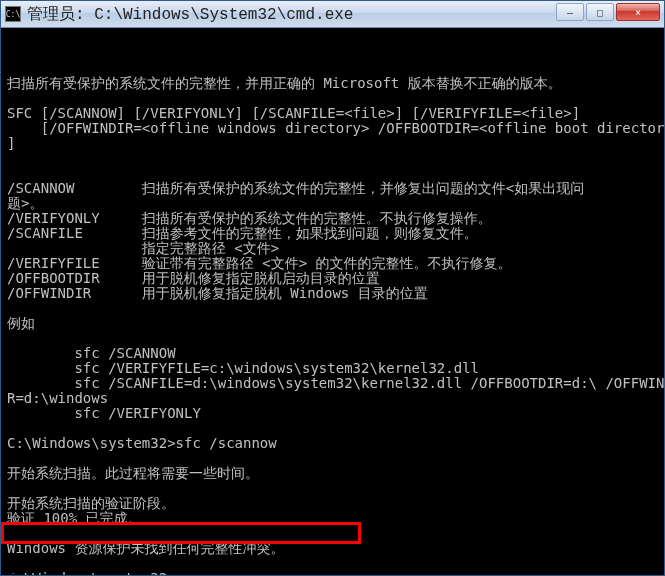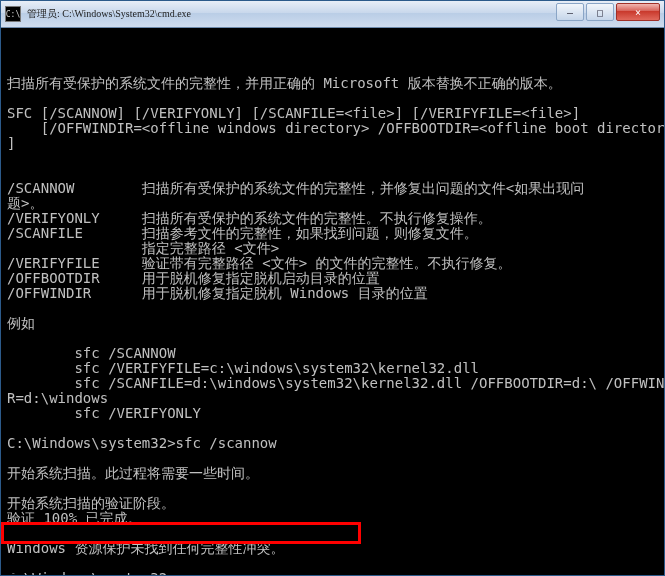--- a/index.html
+++ b/index.html
@@ -34,22 +34,22 @@
     border: 1px solid #777;
     margin-right: 6px;
     display: flex;
     align-items: center;
     justify-content: center;
     font-size: 8px;
     color: #ccc;
   }
   .titlebar .title-text {
     color: #222;
-    font-family: Liberation Serif, serif;
-    font-size: 10px;
+    font-family: Liberation Mono, monospace;
+    font-size: 16px;
   }
   .win-controls {
     position: absolute;
     right: 4px;
     top: 2px;
     display: flex;
     gap: 2px;
   }
   .wc-btn {
     width: 28px; height: 18px;

